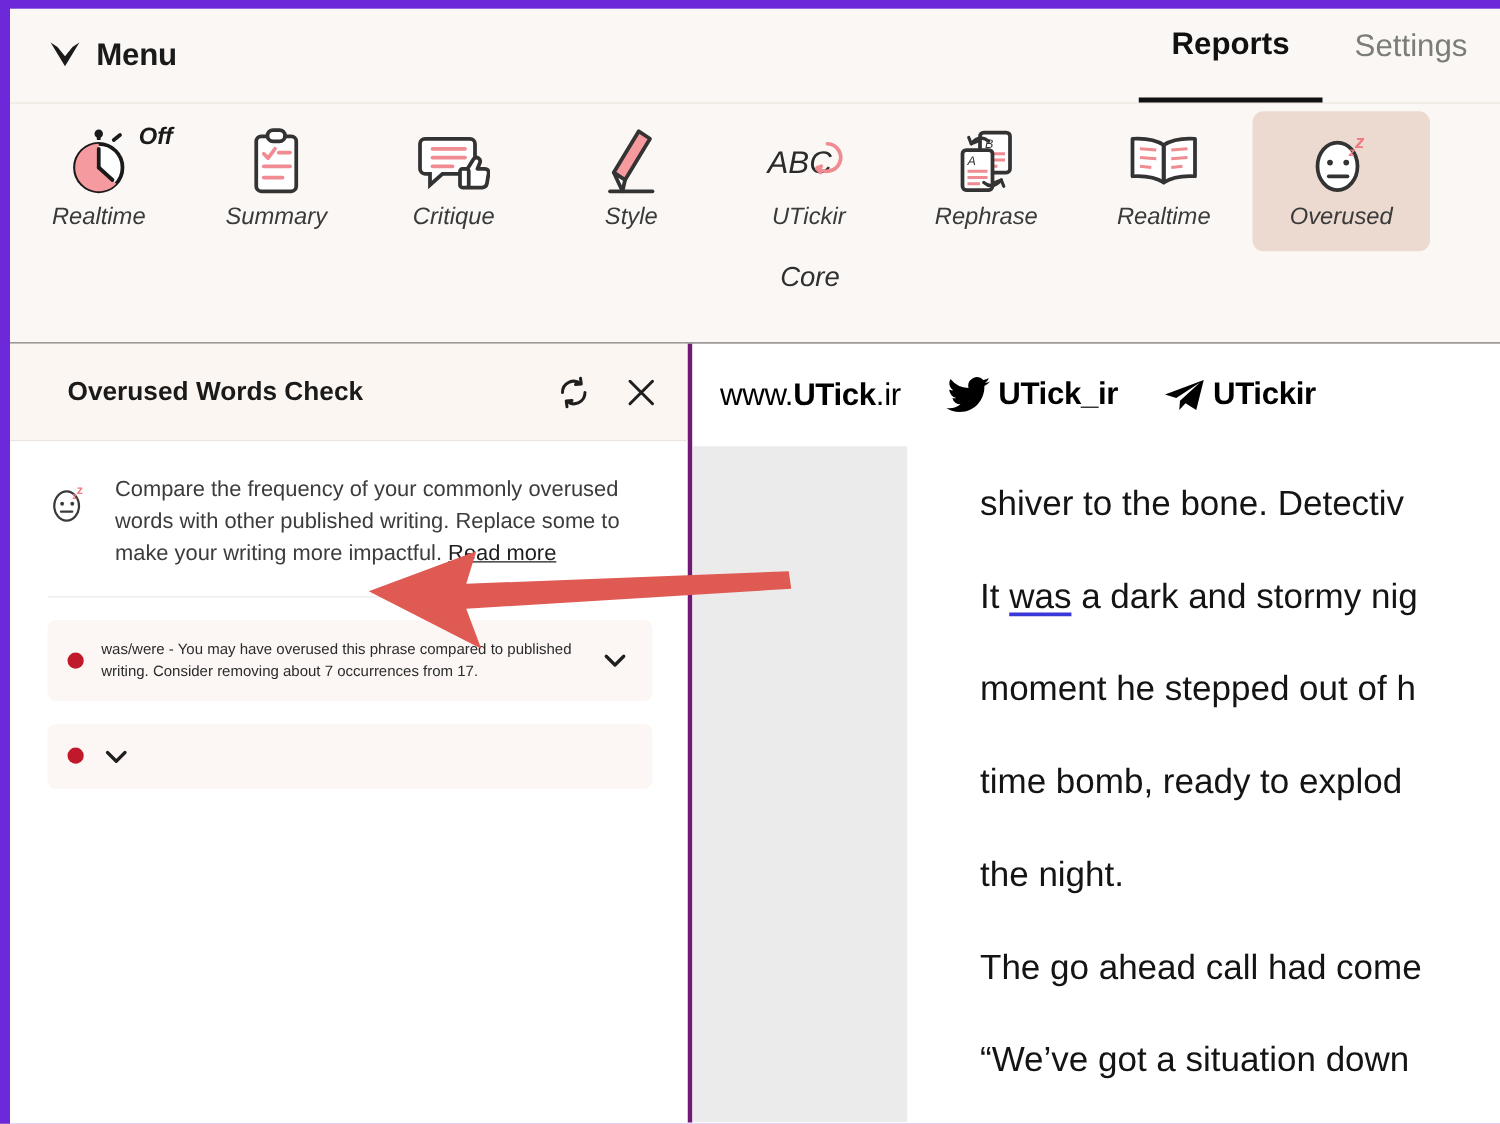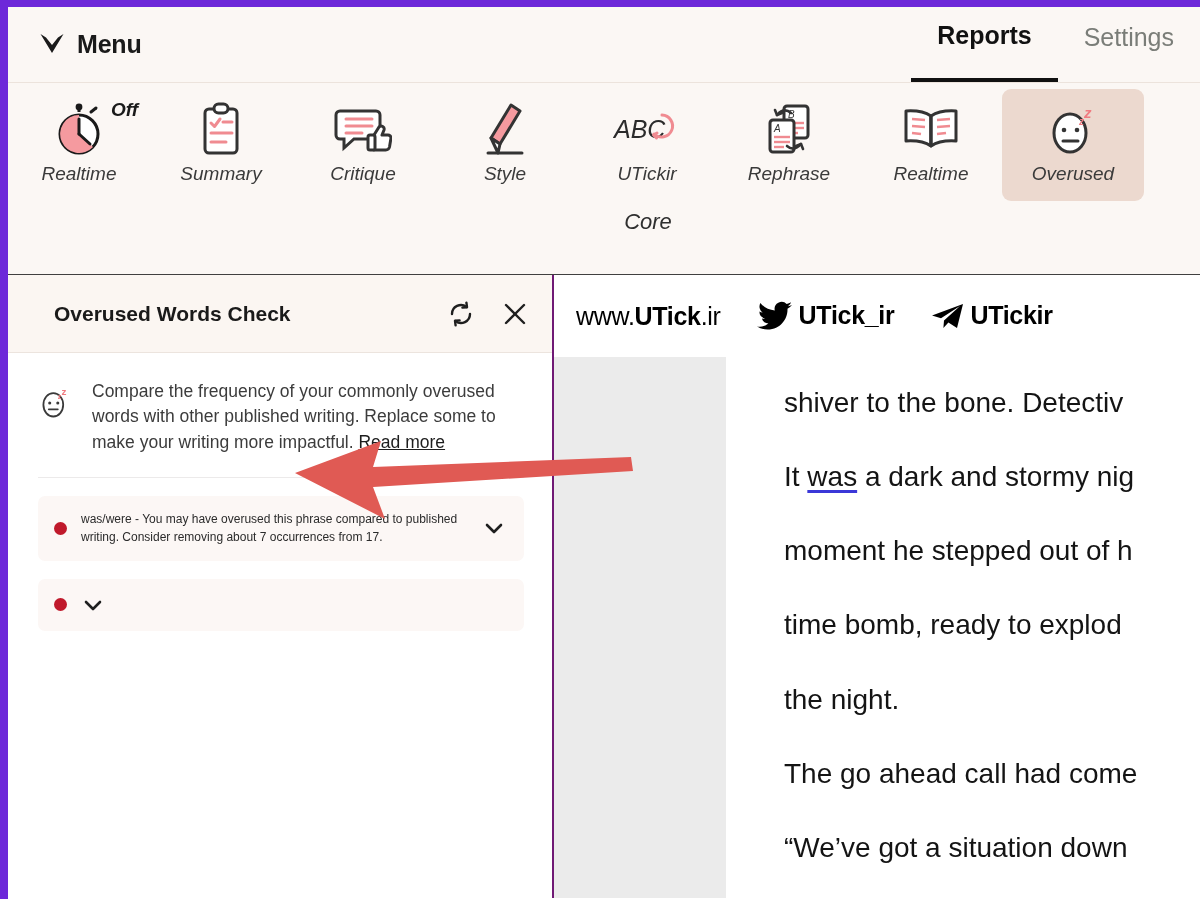--- a/index.html
+++ b/index.html
@@ -132,21 +132,21 @@
     height: 623px;
     display: flex;
     background: #ffffff;
   }
 
   
   .panel {
     width: 546px;
     flex: 0 0 546px;
     background: #ffffff;
-    border-right: 2px solid #701a75;
+    border-right: 4px solid #701a75;
     display: flex;
     flex-direction: column;
     position: relative;
   }
   .panel-header {
     height: 78px;
     background: #fbf6f2;
     border-bottom: 1px solid #ece4de;
     display: flex;
     align-items: center;

